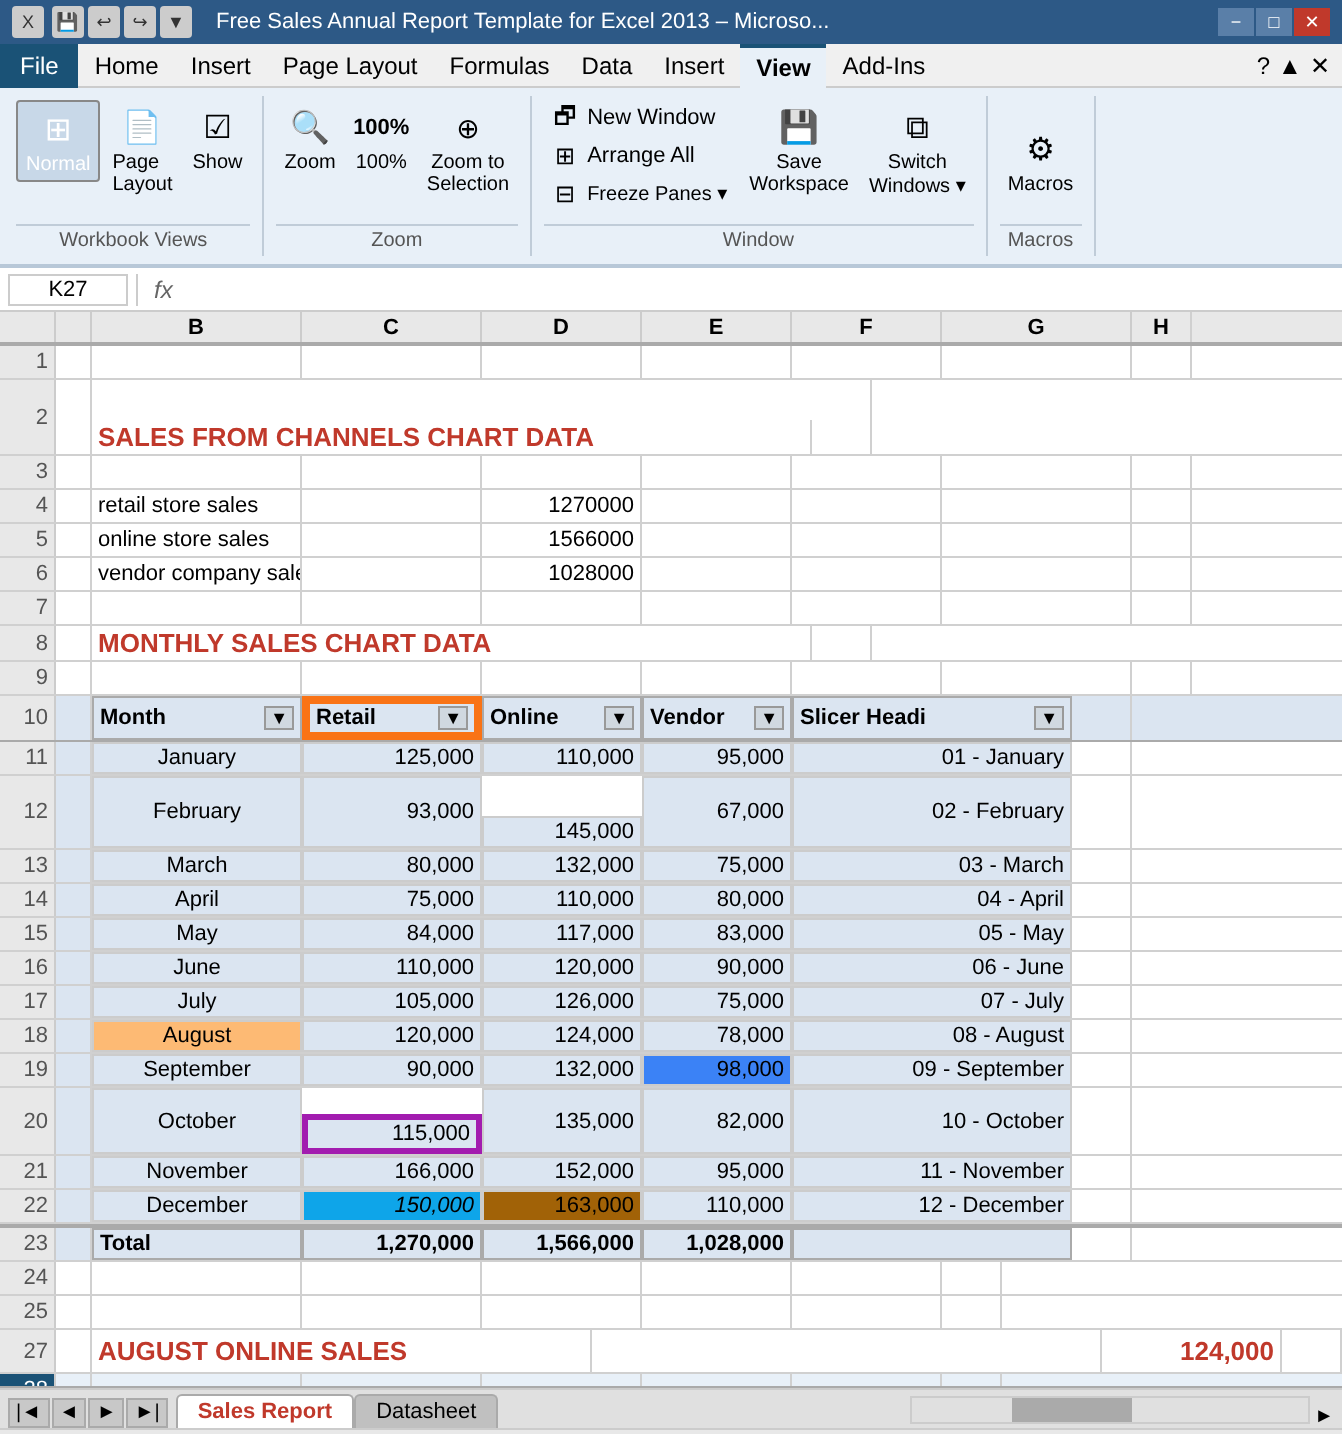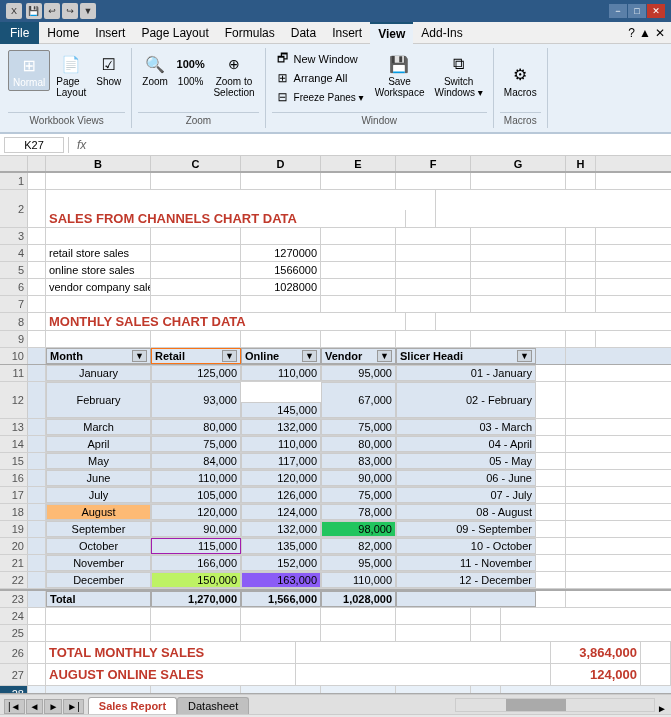--- a/index.html
+++ b/index.html
@@ -69,20 +69,21 @@
 
 <div class="title-bar">
   <div class="title-bar-left">
     <div class="title-icon">X</div>
     <div style="display:flex;gap:2px;">
       <div class="title-icon">💾</div>
       <div class="title-icon">↩</div>
       <div class="title-icon">↪</div>
       <div class="title-icon">▼</div>
     </div>
+    <span style="font-size:11px;margin-left:8px;">Free Sales Annual Report Template for Excel 2013 – Microsо...</span>
   </div>
   <div class="title-controls">
     <button class="title-btn">−</button>
     <button class="title-btn">□</button>
     <button class="title-btn close">✕</button>
   </div>
 </div>
 
 <div class="menu-bar">
   <div class="menu-item" style="background:#1a5276;color:#fff;padding:2px 10px;">File</div>
@@ -301,21 +302,21 @@
       <div class="gc cH"></div>
     </div>
 
     <div class="grid-row" style="background:#dbe5f1;border-bottom:1px solid #aaa;">
       <div class="rn">10</div>
       <div class="gc cA" style="background:#dbe5f1;"></div>
       <div class="gc cB center bold" style="background:#dbe5f1;border:1px solid #aaa;justify-content:space-between;">
         <span>Month</span>
         <span class="filter-btn">▼</span>
       </div>
-      <div class="gc cC center bold" style="background:#dbe5f1;border:1px solid #f97316;justify-content:space-between;">
+      <div class="gc cC center bold" style="background:#dbe5f1;border:4px solid #f97316;justify-content:space-between;">
         <span>Retail</span>
         <span class="filter-btn">▼</span>
       </div>
       <div class="gc cD center bold" style="background:#dbe5f1;border:1px solid #aaa;justify-content:space-between;">
         <span>Online</span>
         <span class="filter-btn">▼</span>
       </div>
       <div class="gc cE center bold" style="background:#dbe5f1;border:1px solid #aaa;justify-content:space-between;">
         <span>Vendor</span>
         <span class="filter-btn">▼</span>
@@ -407,50 +408,50 @@
     <div class="gc cE right" style="background:#dbe5f1;border:1px solid #ccc;">78,000</div>
     <div class="gc right" style="background:#dbe5f1;border:1px solid #ccc;width:140px;min-width:140px;">08 - August</div>
     <div class="gc cH"></div>
   </div>
         <div class="grid-row">
     <div class="rn">19</div>
     <div class="gc cA" style="background:#dbe5f1;"></div>
     <div class="gc cB center" style="background:#dbe5f1;border:1px solid #ccc;">September</div>
     <div class="gc cC right" style="background:#dbe5f1;border:1px solid #ccc;">90,000</div>
     <div class="gc cD right" style="background:#dbe5f1;border:1px solid #ccc;">132,000</div>
-    <div class="gc cE right" style="background:#22c55e;border:1px solid #ccc;">98,000</div>
+    <div class="gc cE right" style="background:#3b82f6;border:1px solid #ccc;">98,000</div>
     <div class="gc right" style="background:#dbe5f1;border:1px solid #ccc;width:140px;min-width:140px;">09 - September</div>
     <div class="gc cH"></div>
   </div>
         <div class="grid-row">
     <div class="rn">20</div>
     <div class="gc cA" style="background:#dbe5f1;"></div>
     <div class="gc cB center" style="background:#dbe5f1;border:1px solid #ccc;">October</div>
-    <div class="gc cC right" style="background:#dbe5f1;border:1px solid #a21caf;">115,000</div>
+    <div class="gc cC right" style="background:#dbe5f1;border:3px solid #a21caf;margin-top:13px;">115,000</div>
     <div class="gc cD right" style="background:#dbe5f1;border:1px solid #ccc;">135,000</div>
     <div class="gc cE right" style="background:#dbe5f1;border:1px solid #ccc;">82,000</div>
     <div class="gc right" style="background:#dbe5f1;border:1px solid #ccc;width:140px;min-width:140px;">10 - October</div>
     <div class="gc cH"></div>
   </div>
         <div class="grid-row">
     <div class="rn">21</div>
     <div class="gc cA" style="background:#dbe5f1;"></div>
     <div class="gc cB center" style="background:#dbe5f1;border:1px solid #ccc;">November</div>
     <div class="gc cC right" style="background:#dbe5f1;border:1px solid #ccc;">166,000</div>
     <div class="gc cD right" style="background:#dbe5f1;border:1px solid #ccc;">152,000</div>
     <div class="gc cE right" style="background:#dbe5f1;border:1px solid #ccc;">95,000</div>
     <div class="gc right" style="background:#dbe5f1;border:1px solid #ccc;width:140px;min-width:140px;">11 - November</div>
     <div class="gc cH"></div>
   </div>
         <div class="grid-row">
     <div class="rn">22</div>
     <div class="gc cA" style="background:#dbe5f1;"></div>
     <div class="gc cB center" style="background:#dbe5f1;border:1px solid #ccc;">December</div>
-    <div class="gc cC right" style="background:#bef264;border:1px solid #ccc;">150,000</div>
-    <div class="gc cD right" style="background:#8b5cf6;border:1px solid #ccc;">163,000</div>
+    <div class="gc cC right" style="background:#0ea5e9;border:1px solid #ccc;font-style:italic;">150,000</div>
+    <div class="gc cD right" style="background:#a16207;border:1px solid #ccc;">163,000</div>
     <div class="gc cE right" style="background:#dbe5f1;border:1px solid #ccc;">110,000</div>
     <div class="gc right" style="background:#dbe5f1;border:1px solid #ccc;width:140px;min-width:140px;">12 - December</div>
     <div class="gc cH"></div>
   </div>
       </div>
 
     <div class="grid-row" style="border-top:2px solid #aaa;">
       <div class="rn">23</div>
       <div class="gc cA" style="background:#dbe5f1;"></div>
       <div class="gc cB bold" style="background:#dbe5f1;border:1px solid #aaa;">Total</div>
@@ -476,28 +477,20 @@
       <div class="rn">25</div>
       <div class="gc cA"></div>
       <div class="gc cB"></div>
       <div class="gc cC"></div>
       <div class="gc cD"></div>
       <div class="gc cE"></div>
       <div class="gc cF"></div>
       <div class="gc cH"></div>
     </div>
 
-    <div class="grid-row" style="min-height:22px;">
-      <div class="rn">26</div>
-      <div class="gc cA"></div>
-      <div class="gc bold" style="color:#c0392b;font-size:13px;font-weight:bold;width:250px;min-width:250px;">TOTAL MONTHLY SALES</div>
-      <div class="gc" style="flex:1;"></div>
-      <div class="gc right bold" style="color:#c0392b;font-size:13px;font-weight:bold;width:90px;min-width:90px;justify-content:flex-end;">3,864,000</div>
-      <div class="gc cH"></div>
-    </div>
 
     <div class="grid-row" style="min-height:22px;">
       <div class="rn">27</div>
       <div class="gc cA"></div>
       <div class="gc bold" style="color:#c0392b;font-size:13px;font-weight:bold;width:250px;min-width:250px;">AUGUST ONLINE SALES</div>
       <div class="gc" style="flex:1;"></div>
       <div class="gc right bold" style="color:#c0392b;font-size:13px;font-weight:bold;width:90px;min-width:90px;justify-content:flex-end;">124,000</div>
       <div class="gc cH"></div>
     </div>
 

